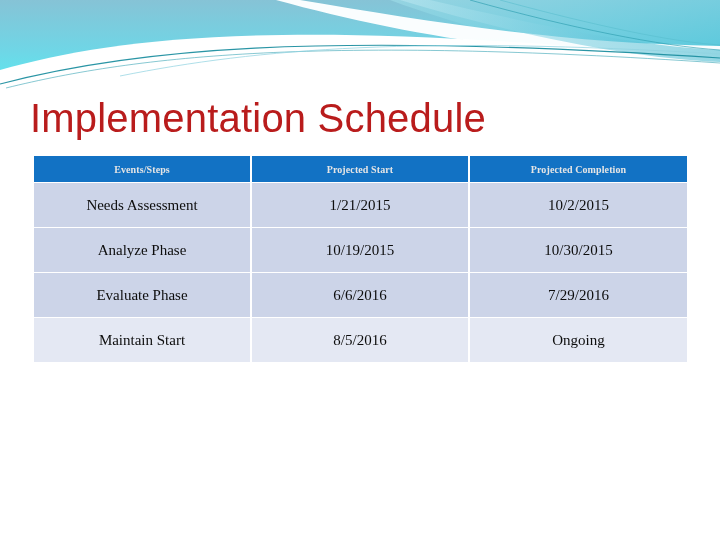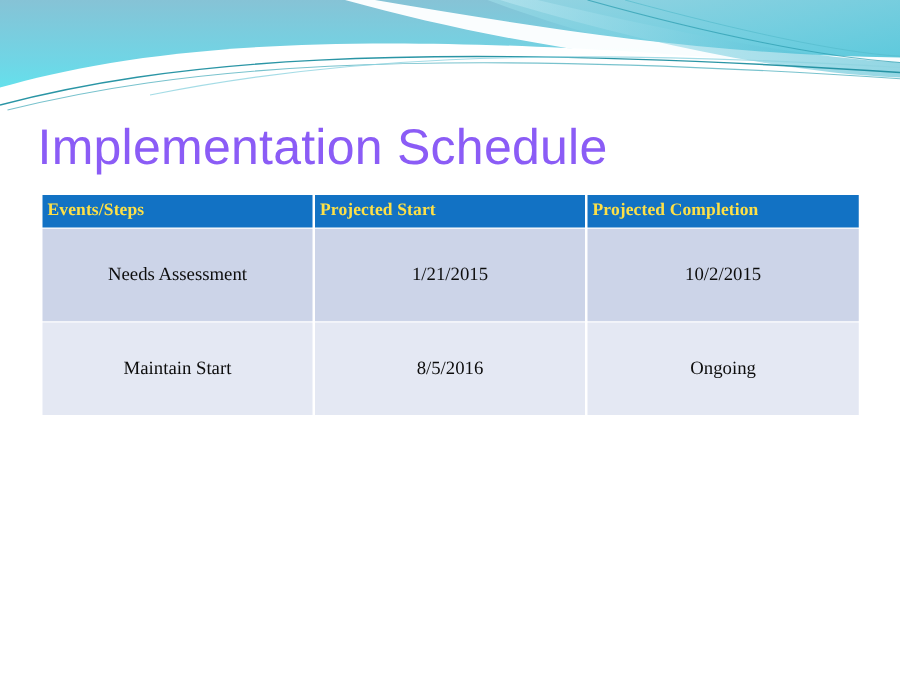--- a/index.html
+++ b/index.html
@@ -40,61 +40,61 @@
     position: absolute;
     left: 30px;
     top: 92px;
     width: 660px;
     height: 52px;
     line-height: 52px;
     font-family: "Liberation Sans", sans-serif;
     font-size: 40px;
     font-weight: 400;
     letter-spacing: 0.2px;
-    color: #8b5cf6;
+    color: #b91c1c;
     white-space: nowrap;
   }
 
   
   #schedule-table {
     position: absolute;
     left: 32px;
     top: 155px;
     width: 653px;
     border-collapse: separate;
     border-spacing: 2px 1px;
     font-family: "Liberation Serif", serif;
     table-layout: fixed;
   }
   #schedule-table col.c-event { width: 216px; }
   #schedule-table col.c-start { width: 216px; }
   #schedule-table col.c-done  { width: 217px; }
 
   #schedule-table th {
     background: #1272c4;
-    color: #fde047;
+    color: #e5e5e5;
     font-weight: bold;
-    font-size: 14px;
+    font-size: 10px;
     height: 26px;
-    text-align: left;
+    text-align: center;
     vertical-align: middle;
     padding: 0 4px;
     border: 0;
     white-space: nowrap;
     letter-spacing: 0.1px;
   }
 
   #schedule-table td {
     color: #0d0d0d;
     font-weight: 400;
     font-size: 15px;
     height: 44px;
     text-align: center;
     vertical-align: middle;
-    padding: 15px 4px;
+    padding: 0 4px;
     border: 0;
     white-space: nowrap;
   }
 
   #schedule-table tr.band-dark td { background: #ccd4e8; }
   #schedule-table tr.band-light td { background: #e4e8f3; }
 </style>
 </head>
 <body>
 
@@ -154,20 +154,30 @@
         <th>Projected Start</th>
         <th>Projected Completion</th>
       </tr>
     </thead>
     <tbody>
       <tr class="band-dark">
         <td>Needs Assessment</td>
         <td>1/21/2015</td>
         <td>10/2/2015</td>
       </tr>
+      <tr class="band-dark">
+        <td>Analyze Phase</td>
+        <td>10/19/2015</td>
+        <td>10/30/2015</td>
+      </tr>
+      <tr class="band-dark">
+        <td>Evaluate Phase</td>
+        <td>6/6/2016</td>
+        <td>7/29/2016</td>
+      </tr>
       <tr class="band-light">
         <td>Maintain Start</td>
         <td>8/5/2016</td>
         <td>Ongoing</td>
       </tr>
     </tbody>
   </table>
 
 </div>
 

